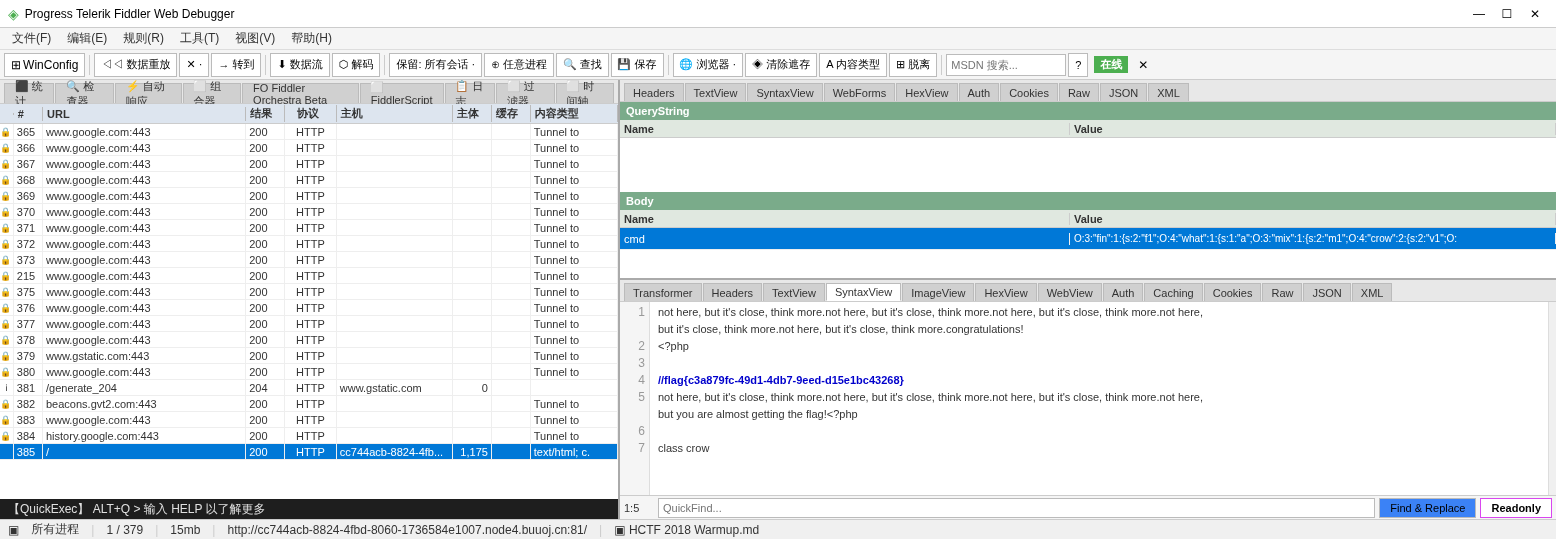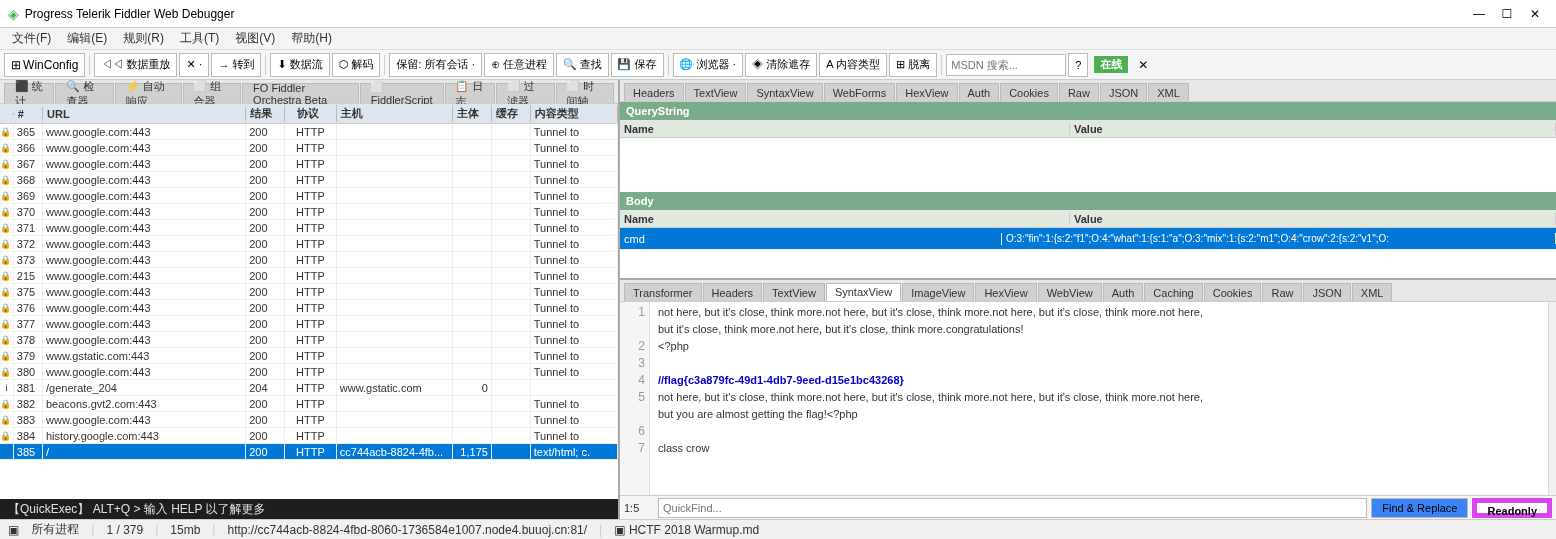--- a/index.html
+++ b/index.html
@@ -101,42 +101,42 @@
     .section-label.qs { background: #7aab8a; }
     .section-label.body-lbl { background: #7aab8a; }
     .nv-header { display: flex; background: #e0e8e0; border-bottom: 1px solid #ccc; height: 18px; align-items: center; }
     .nv-col { padding: 0 4px; font-size: 11px; font-weight: bold; color: #333; border-right: 1px solid #ccc; }
     .nv-name { width: 450px; }
     .nv-val { flex: 1; }
     .nv-row { display: flex; height: 22px; align-items: center; border-bottom: 1px solid #eee; }
     .nv-row.sel { background: #0078d7; }
     .nv-row.sel .nv-cell { color: #fff; }
     .nv-cell { padding: 0 4px; font-size: 11px; color: #333; border-right: 1px solid #eee; overflow: hidden; text-overflow: ellipsis; white-space: nowrap; }
-    .nv-name-cell { width: 382px; }
+    .nv-name-cell { width: 450px; }
     .nv-val-cell { flex: 1; font-size: 10px; }
 
     
     #response-area { flex: 1; display: flex; flex-direction: column; }
     #resp-tabs { display: flex; background: #e8e8e8; border-bottom: 1px solid #ccc; height: 22px; align-items: flex-end; padding: 0 4px; gap: 1px; }
     .resp-tab { padding: 2px 8px; background: #d0d0d0; border: 1px solid #bbb; border-bottom: none; cursor: pointer; font-size: 11px; color: #333; height: 18px; display: flex; align-items: center; }
     .resp-tab.active { background: #fff; border-bottom: 1px solid #fff; }
 
     #resp-content { flex: 1; background: #fff; overflow: hidden; display: flex; flex-direction: column; font-family: 'Courier New', monospace; font-size: 12px; }
     #code-area { flex: 1; overflow: auto; display: flex; }
     .line-numbers { background: #f5f5f5; border-right: 1px solid #ddd; padding: 2px 4px; min-width: 30px; text-align: right; color: #999; font-size: 11px; line-height: 17px; user-select: none; }
     .code-lines { padding: 2px 8px; flex: 1; overflow-x: auto; }
     .code-line { height: 17px; line-height: 17px; font-size: 11px; color: #333; white-space: pre-wrap; word-break: break-all; }
     .code-line.flag { color: #0000cc; font-weight: bold; }
 
     
     #find-bar { display: flex; align-items: center; border-top: 1px solid #ccc; background: #f5f5f5; height: 24px; padding: 0 4px; gap: 4px; }
     #find-bar .pos-label { font-size: 11px; color: #333; width: 30px; }
     #quickfind-input { flex: 1; height: 20px; border: 1px solid #bbb; padding: 0 4px; font-size: 11px; color: #999; }
     .find-replace-btn { padding: 2px 10px; background: #3b82f6; border: 1px solid #bbb; cursor: pointer; font-size: 11px; height: 20px; }
-    .readonly-btn { padding: 2px 10px; background: #fff; border: 5px solid #d946ef; cursor: pointer; font-size: 11px; height: 20px; font-weight: bold; }
+    .readonly-btn { padding: 2px 10px; background: #fff; border: 1px solid #d946ef; cursor: pointer; font-size: 11px; height: 20px; font-weight: bold; }
 
     
     #statusbar { display: flex; align-items: center; background: #f0f0f0; border-top: 1px solid #ccc; height: 20px; padding: 0 8px; gap: 12px; font-size: 11px; color: #333; }
     #statusbar .sep { color: #ccc; }
 
     
     ::-webkit-scrollbar { width: 8px; height: 8px; }
     ::-webkit-scrollbar-track { background: #f0f0f0; }
     ::-webkit-scrollbar-thumb { background: #bbb; }
   </style>

